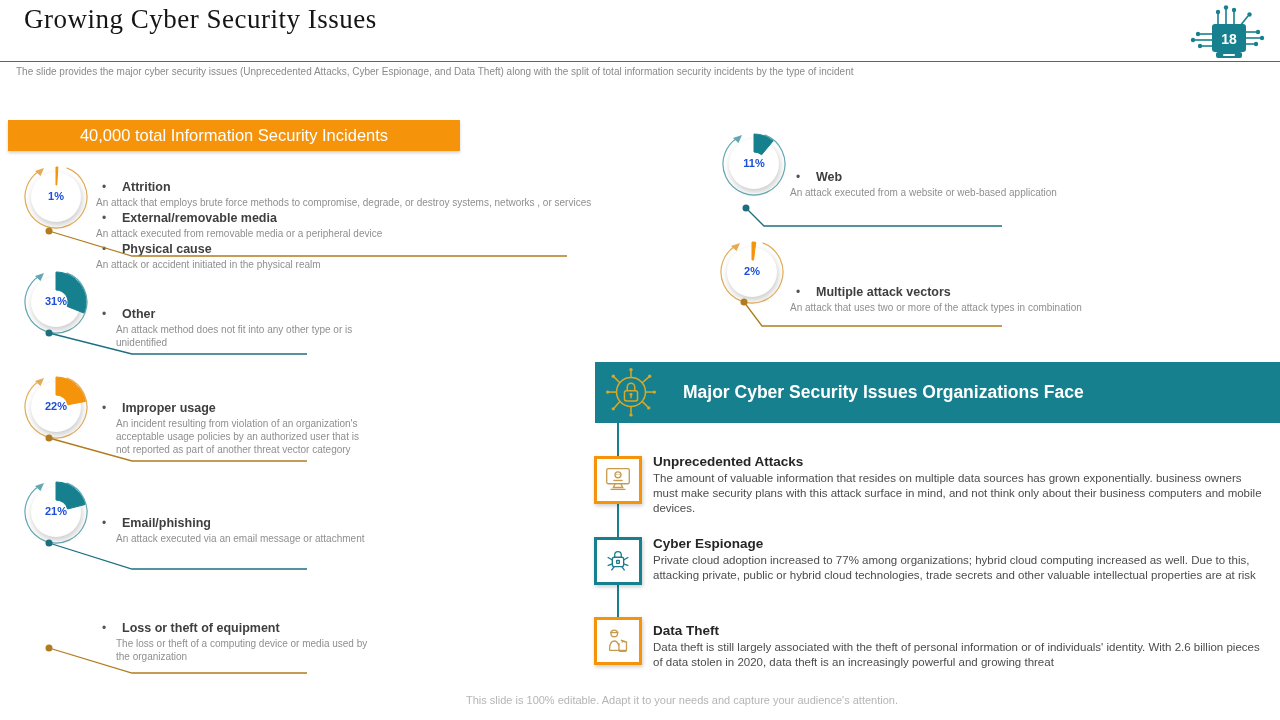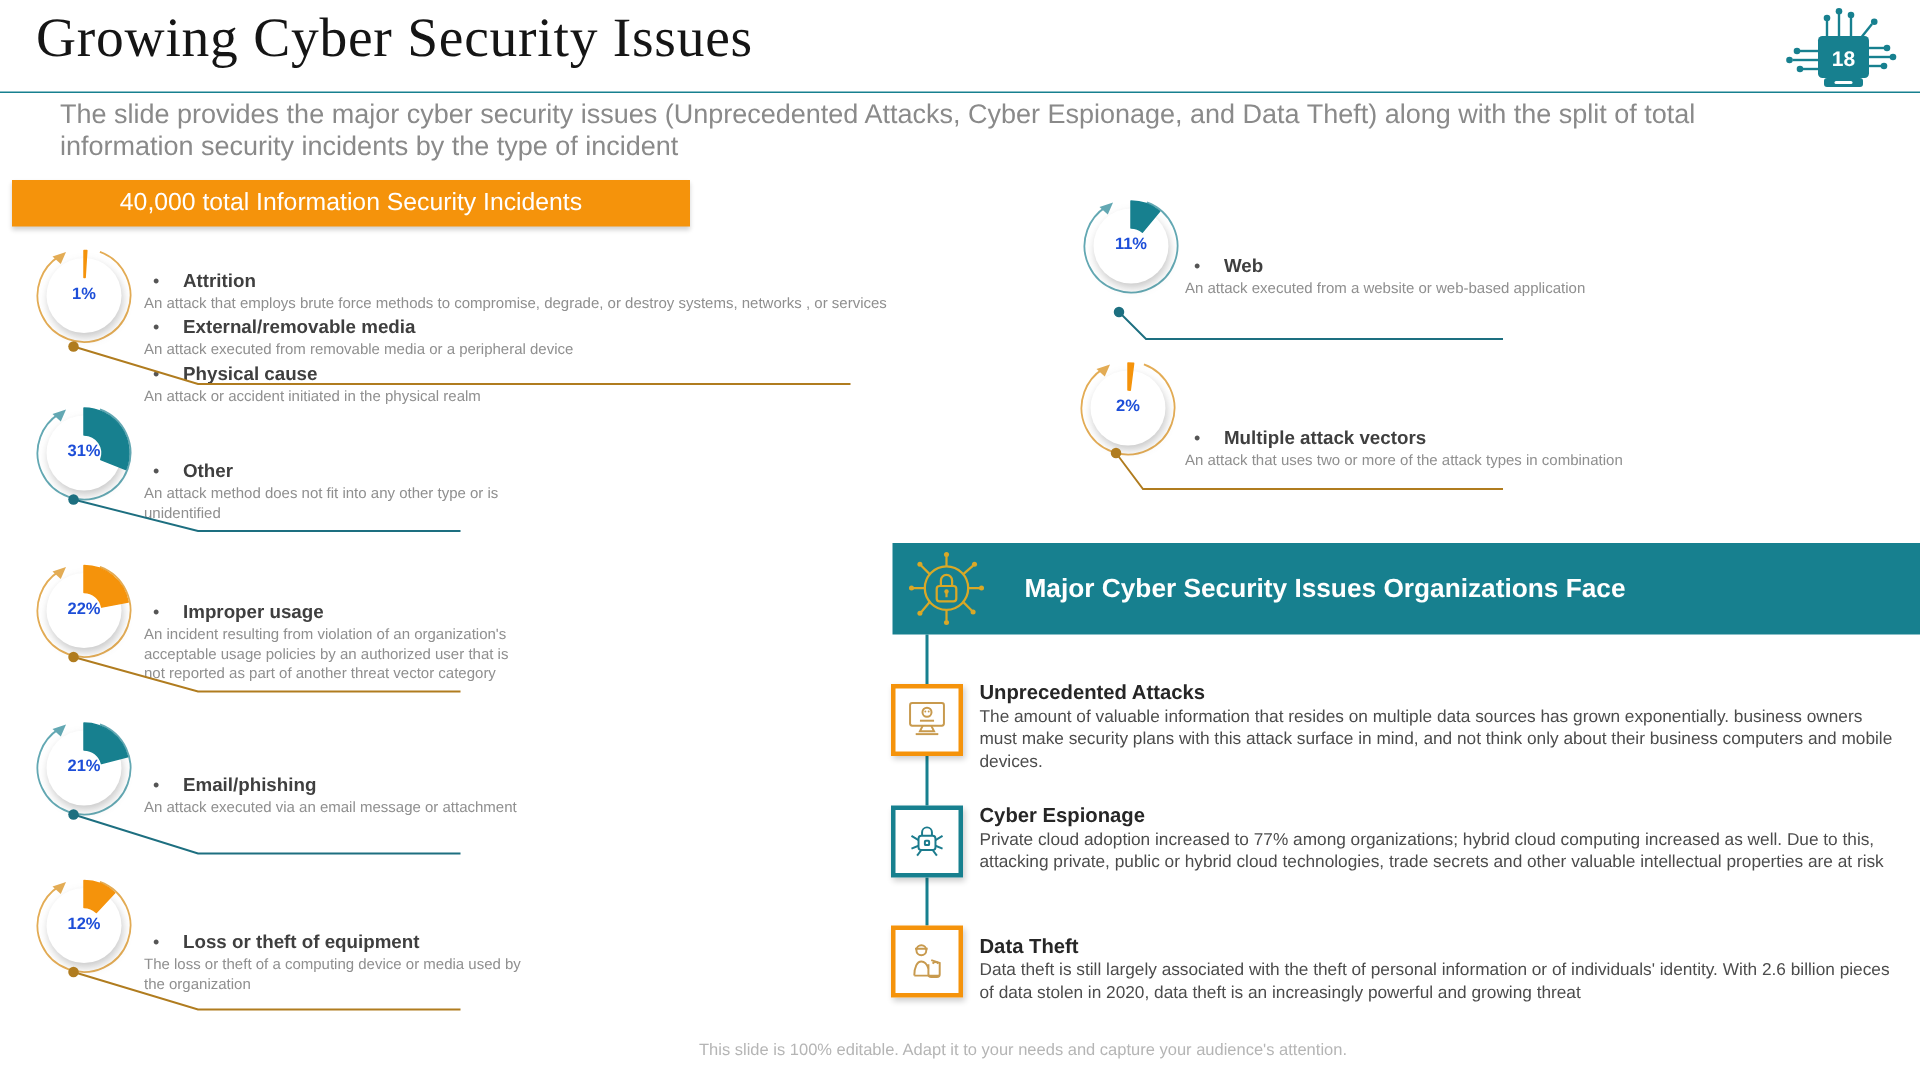--- a/index.html
+++ b/index.html
@@ -2,42 +2,42 @@
 <html style="--teal: #17808F; --orange: #F5930B; --conn-teal: #1D6F80; --conn-orange: #B07C1F;"><head>
 <meta charset="utf-8">
 <style>
   html,body{margin:0;padding:0;background:#e8e8e8;}
   #slide{
     position:relative;width:1280px;height:720px;background:#ffffff;
     font-family:"Liberation Sans", sans-serif;overflow:hidden;outline:1px solid #d8d8d8;
   }
   
   .title{position:absolute;left:24px;top:4px;font-family:"Liberation Serif", serif;
-    font-size:37px;color:#151515;letter-spacing:.5px;}
+    font-size:27px;color:#151515;letter-spacing:.5px;}
   .header-rule{position:absolute;left:0;top:61px;width:1280px;height:1px;background:var(--teal);}
-  .subtitle{position:absolute;left:40px;top:66px;width:1150px;font-size:18px;color:#8a8a8a;}
+  .subtitle{position:absolute;left:16px;top:66px;width:1150px;font-size:10px;color:#8a8a8a;}
   .chip{position:absolute;right:14px;top:4px;}
   
   .banner-orange{position:absolute;left:8px;top:120px;width:452px;height:31px;line-height:31px;
     background:var(--orange);color:#fff;font-weight:normal;font-size:16.5px;text-align:center;
     box-shadow:0 2px 3px rgba(0,0,0,.18);}
   
   .donut{position:absolute;width:70px;height:70px;}
   .donut svg{position:absolute;left:0;top:0;}
   .donut .pct{position:absolute;left:0;top:27px;width:68px;text-align:center;
     font-weight:bold;font-size:11px;color:#1d4ed8;}
   .donut-face{filter:drop-shadow(1px 3px 3px rgba(60,60,60,.28));}
   
   .tblock{position:absolute;}
   .bullet{position:relative;padding-left:26px;margin-bottom:1px;}
   .bullet::before{content:"\2022";position:absolute;left:6px;top:0;color:#555;font-size:12px;}
   .b-title{font-size:12.5px;font-weight:bold;color:#3f3f3f;line-height:15px;}
   .b-desc{font-size:10px;color:#8f8f8f;line-height:13px;margin-bottom:2px;}
   .nowrap{white-space:nowrap;}
-  .w-narrow{width:258px;}
+  .w-narrow{width:258px;margin-left:20px;}
   
   .connector{position:absolute;overflow:visible;}
   .c-teal-s{fill:none;stroke:var(--conn-teal);stroke-width:1.3px;}
   .c-teal-f{fill:var(--conn-teal);}
   .c-orange-s{fill:none;stroke:var(--conn-orange);stroke-width:1.3px;}
   .c-orange-f{fill:var(--conn-orange);}
   
   .banner-teal{position:absolute;left:595px;top:362px;width:701px;height:61px;background:var(--teal);}
   .banner-teal .lock{position:absolute;left:8px;top:3px;}
   .banner-teal .bt-title{position:absolute;left:88px;top:0;height:61px;line-height:61px;
@@ -127,29 +127,20 @@
   </div>
   <div class="donut" style="left:22px;top:478px">
       <svg width="70" height="70" viewBox="0 0 70 70">
         <circle cx="34" cy="34" r="31" fill="none" stroke="#63A8B3" stroke-width="1.2" stroke-dasharray="166 29" transform="rotate(290 34 34)"></circle>
         <polygon points="13,8 22,5 18.5,13" fill="#63A8B3"></polygon>
         <circle class="donut-face" cx="34" cy="34" r="25" fill="#fff"></circle>
         <path d="M34.00 4.00 A30 30 0 0 1 63.06 26.54 L45.62 31.02 A12 12 0 0 0 34.00 22.00 Z" fill="#17808F" stroke="#17808F" stroke-width="1" stroke-linejoin="round"></path>
       </svg>
     <div class="pct">21%</div>
   </div>
-  <div class="donut" style="left:22px;top:583px">
-      <svg width="70" height="70" viewBox="0 0 70 70">
-        <circle cx="34" cy="34" r="31" fill="none" stroke="#E3AC55" stroke-width="1.2" stroke-dasharray="166 29" transform="rotate(290 34 34)"></circle>
-        <polygon points="13,8 22,5 18.5,13" fill="#E3AC55"></polygon>
-        <circle class="donut-face" cx="34" cy="34" r="25" fill="#fff"></circle>
-        <path d="M34.00 4.00 A30 30 0 0 1 54.54 12.13 L42.21 25.25 A12 12 0 0 0 34.00 22.00 Z" fill="#F5930B" stroke="#F5930B" stroke-width="1" stroke-linejoin="round"></path>
-      </svg>
-    <div class="pct">12%</div>
-  </div>
 
   <div class="tblock" style="left:96px;top:180px">
     <div class="bullet">
         <div class="b-title">Attrition</div>
       </div>
     <div class="b-desc nowrap">An attack that employs brute force methods to compromise, degrade, or destroy systems, networks , or services</div>
     <div class="bullet">
         <div class="b-title">External/removable media</div>
       </div>
     <div class="b-desc nowrap">An attack executed from removable media or a peripheral device</div>

